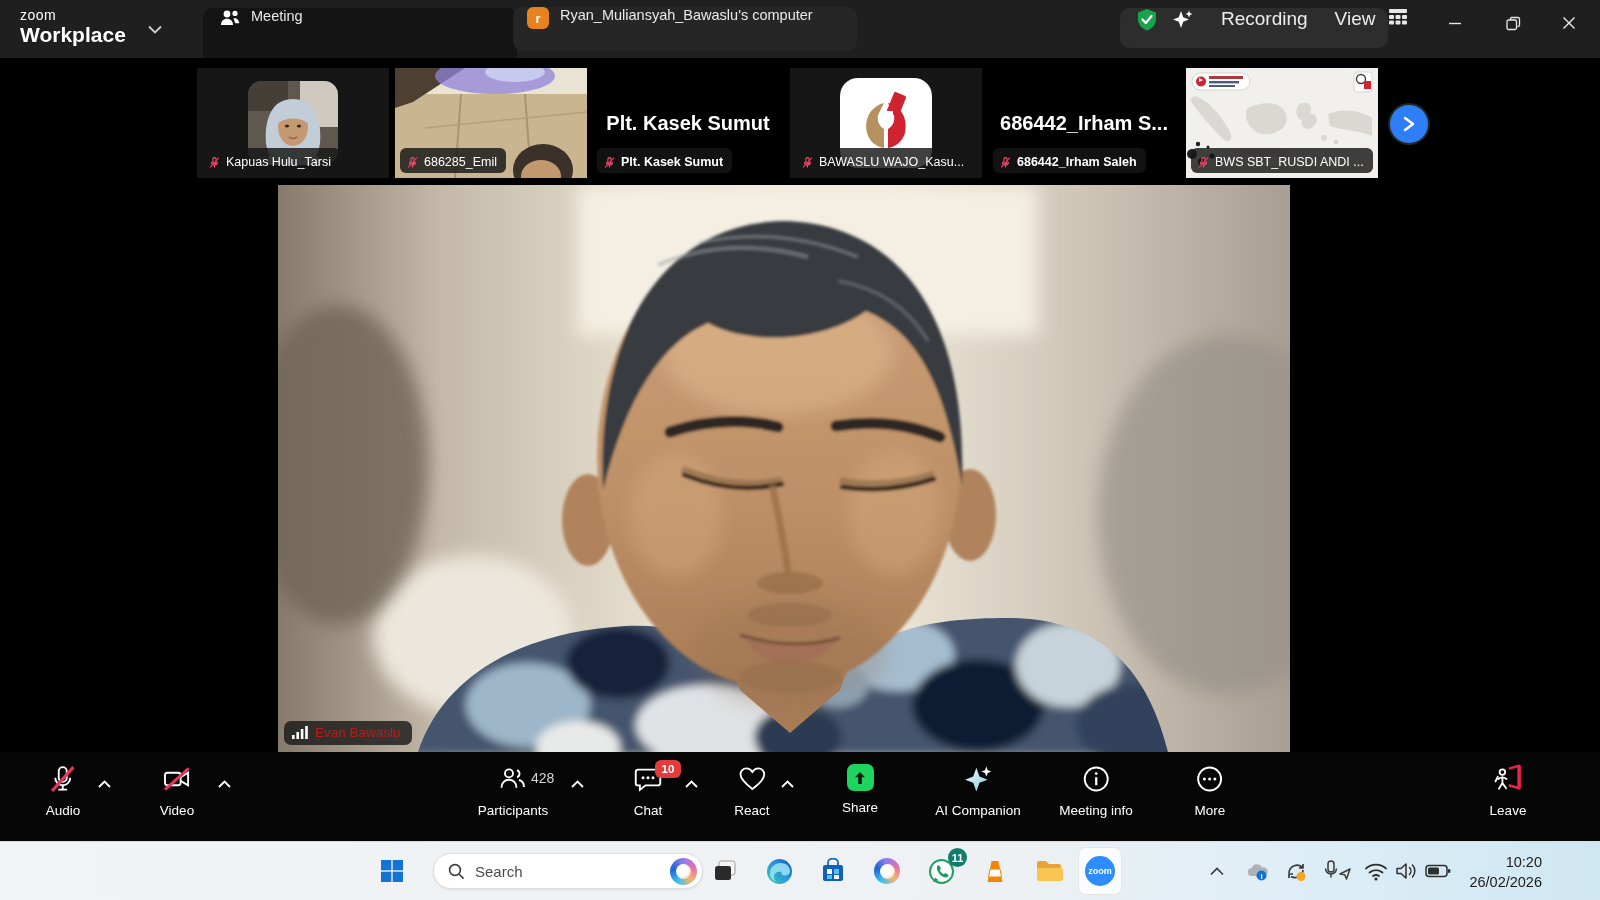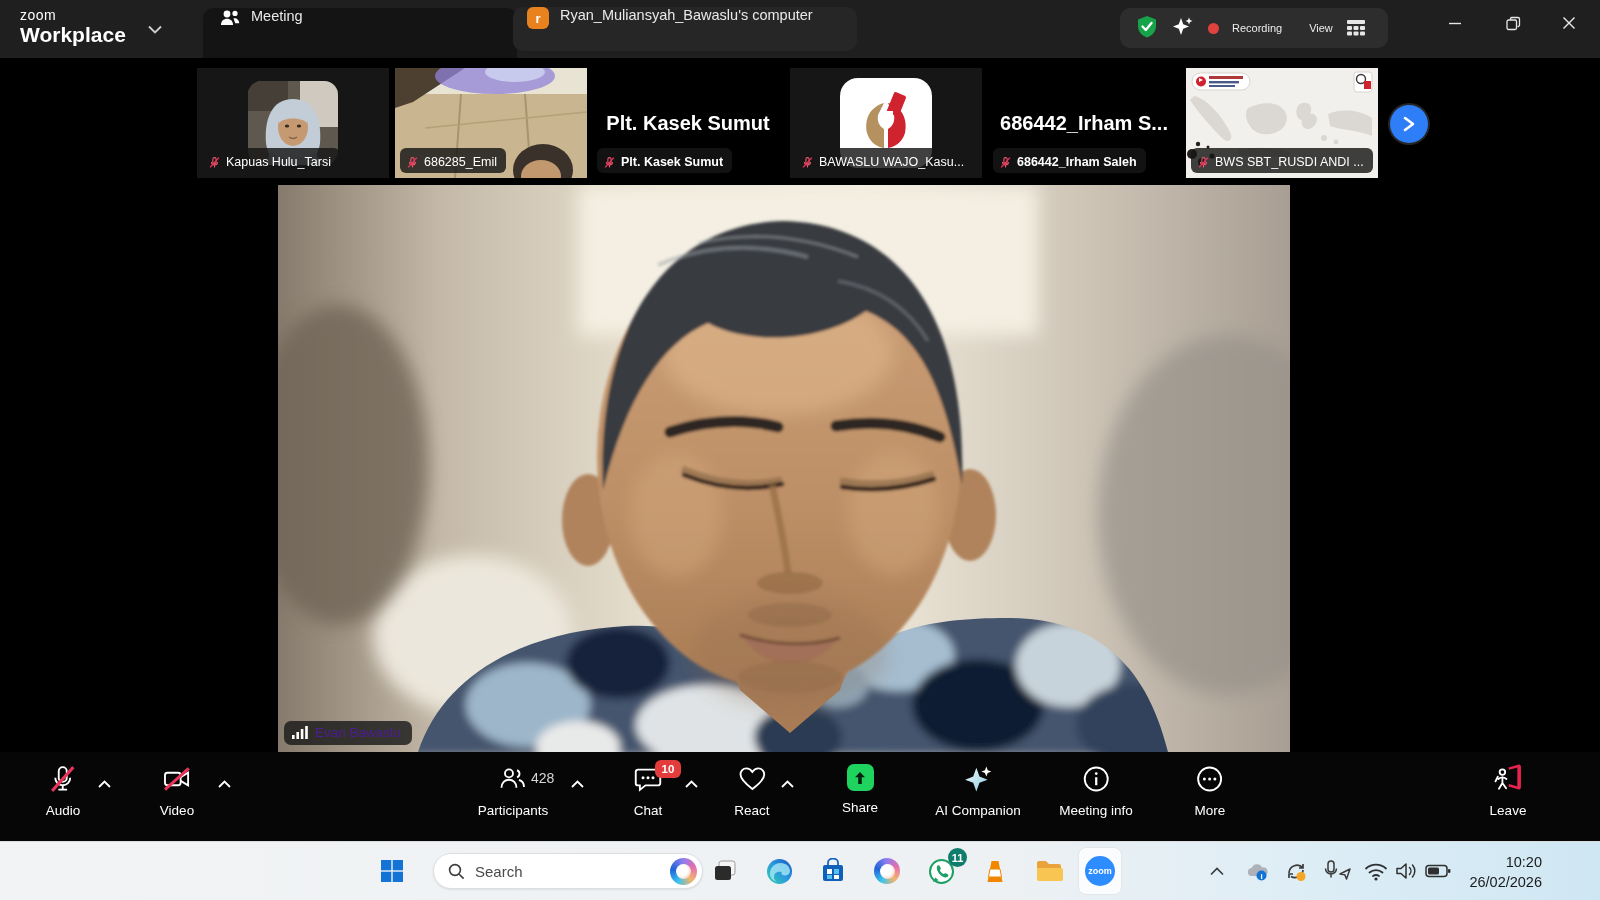--- a/index.html
+++ b/index.html
@@ -11,41 +11,41 @@
   .logo{position:absolute;left:20px;top:8px;color:#fff;line-height:1;}
   .logo .z1{font-size:14px;letter-spacing:.5px;}
   .logo .z2{font-size:21px;font-weight:bold;margin-top:2px;}
   .logo-chevron{position:absolute;left:148px;top:20px;}
   .tab{position:absolute;top:8px;height:50px;border-radius:10px 10px 0 0;display:flex;color:#e9e9e9;font-size:14.5px;}
   .tab.active{left:203px;width:298px;background:#141414;padding-left:16px;gap:10px;}
   .tab.second{left:513px;width:330px;background:#262626;padding-left:14px;gap:11px;border-radius:10px;height:44px;top:7px;}
   .rbadge{width:22px;height:22px;border-radius:6px;background:#e8821e;color:#fff;font-size:13px;font-weight:bold;
           display:flex;align-items:center;justify-content:center;}
   .statuspill{position:absolute;left:1120px;top:8px;width:268px;height:40px;background:#2d2d2d;border-radius:10px;
-              display:flex;align-items:center;gap:13px;padding-left:16px;box-sizing:border-box;color:#ececec;font-size:11px;}
+              display:flex;align-items:flex-start;gap:13px;padding-left:16px;box-sizing:border-box;color:#ececec;font-size:19px;}
   .recdot{width:11px;height:11px;border-radius:50%;background:#e0433d;}
   .winctl{position:absolute;top:0;width:46px;height:46px;display:flex;align-items:center;justify-content:center;}
 
   
   .tile{position:absolute;top:68px;width:192px;height:110px;background:#161616;overflow:hidden;}
   .tile-big{color:#fff;font-weight:bold;font-size:20px;display:flex;align-items:center;justify-content:center;background:#000;}
   .tile-name{position:absolute;left:5px;bottom:5px;max-width:182px;background:rgba(22,22,22,.82);border-radius:6px;
              padding:7px 9px 4px 6px;display:flex;align-items:center;gap:5px;color:#fff;font-size:12.5px;white-space:nowrap;
              overflow:hidden;box-sizing:border-box;}
   .tile-name svg{flex:0 0 auto;}
   .nextbtn{position:absolute;left:1390px;top:105px;width:38px;height:38px;border-radius:50%;background:#2d7ef7;
            display:flex;align-items:center;justify-content:center;box-shadow:0 0 0 2px rgba(255,255,255,.15);}
   .avatar-card{position:absolute;left:51px;top:13px;width:90px;height:84px;border-radius:14px;overflow:hidden;}
   .logo-card{position:absolute;left:50px;top:10px;width:92px;height:90px;border-radius:18px;background:#fff;
              display:flex;align-items:center;justify-content:center;}
 
   
   .stage{position:absolute;left:278px;top:185px;width:1012px;height:567px;background:#cfc5b6;overflow:hidden;}
   .stagename{position:absolute;left:6px;bottom:7px;background:rgba(24,24,24,.8);border-radius:7px;padding:4px 11px 5px 8px;
-             display:flex;align-items:center;gap:7px;color:#4c1d95;font-size:13.5px;}
+             display:flex;align-items:center;gap:7px;color:#b91c1c;font-size:13.5px;}
 
   
   .controlbar{position:absolute;left:0;top:752px;width:1600px;height:89px;background:#060606;}
   .ctl{position:absolute;top:12px;transform:translateX(-50%);display:flex;flex-direction:column;align-items:center;gap:9px;color:#fff;}
   .ctl-label{font-size:13.5px;white-space:nowrap;}
   .ctl-chev{position:absolute;top:22px;}
   .badge{position:absolute;left:655px;top:8px;min-width:26px;height:18px;border-radius:6px;background:#e23c3c;color:#fff;
          font-size:11.5px;font-weight:bold;display:flex;align-items:center;justify-content:center;padding:0 5px;box-sizing:border-box;}
   .pcount{position:absolute;left:531px;top:18px;color:#d6d6d6;font-size:14px;}
   .sharebox{width:27px;height:27px;border-radius:7px;background:#1fd35f;display:flex;align-items:center;justify-content:center;}

